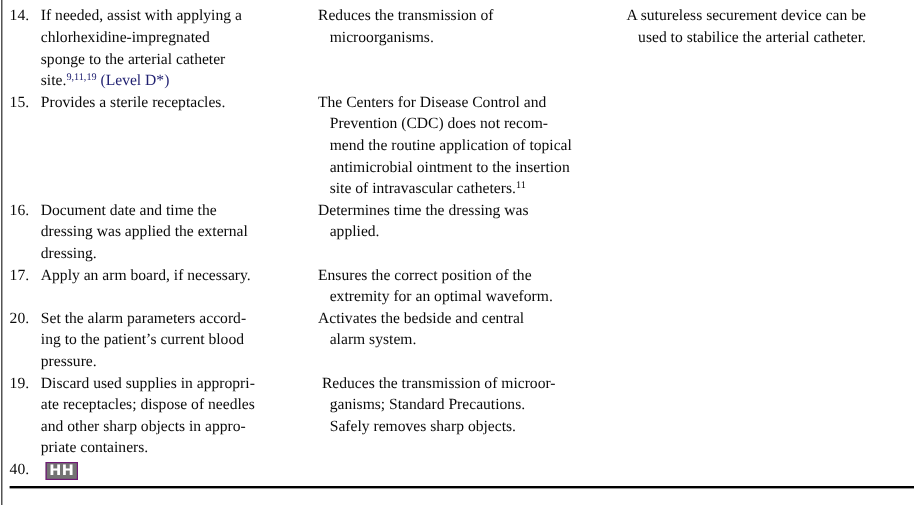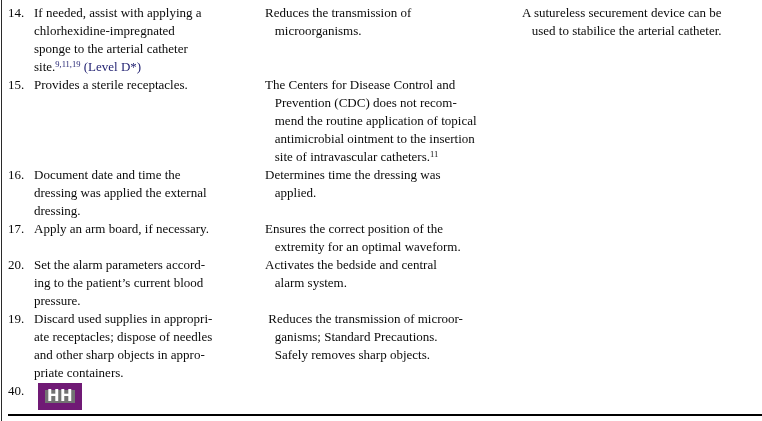--- a/index.html
+++ b/index.html
@@ -44,26 +44,26 @@
   .run-level {
     font-weight: normal;
     color: var(--level-color, #1f1f70);
   }
   .run-hh {
     display: inline-block;
     background: #737373;
     color: #ffffff;
     font-family: "DejaVu Sans", sans-serif;
     font-weight: bold;
-    font-size: 15px;
+    font-size: 12px;
     line-height: 11px;
     padding: 1px 2px 1px 2px;
     margin-left: 4px;
     letter-spacing: 0.5px;
-    border: 7px solid #701a75;
+    border: 1px solid #701a75;
     transform: translateY(1px);
   }
   .bottom-rule {
     height: 2px;
     background: #000000;
     margin: 5px 0 0 8px;
   }
 </style>
 </head>
 <body>

